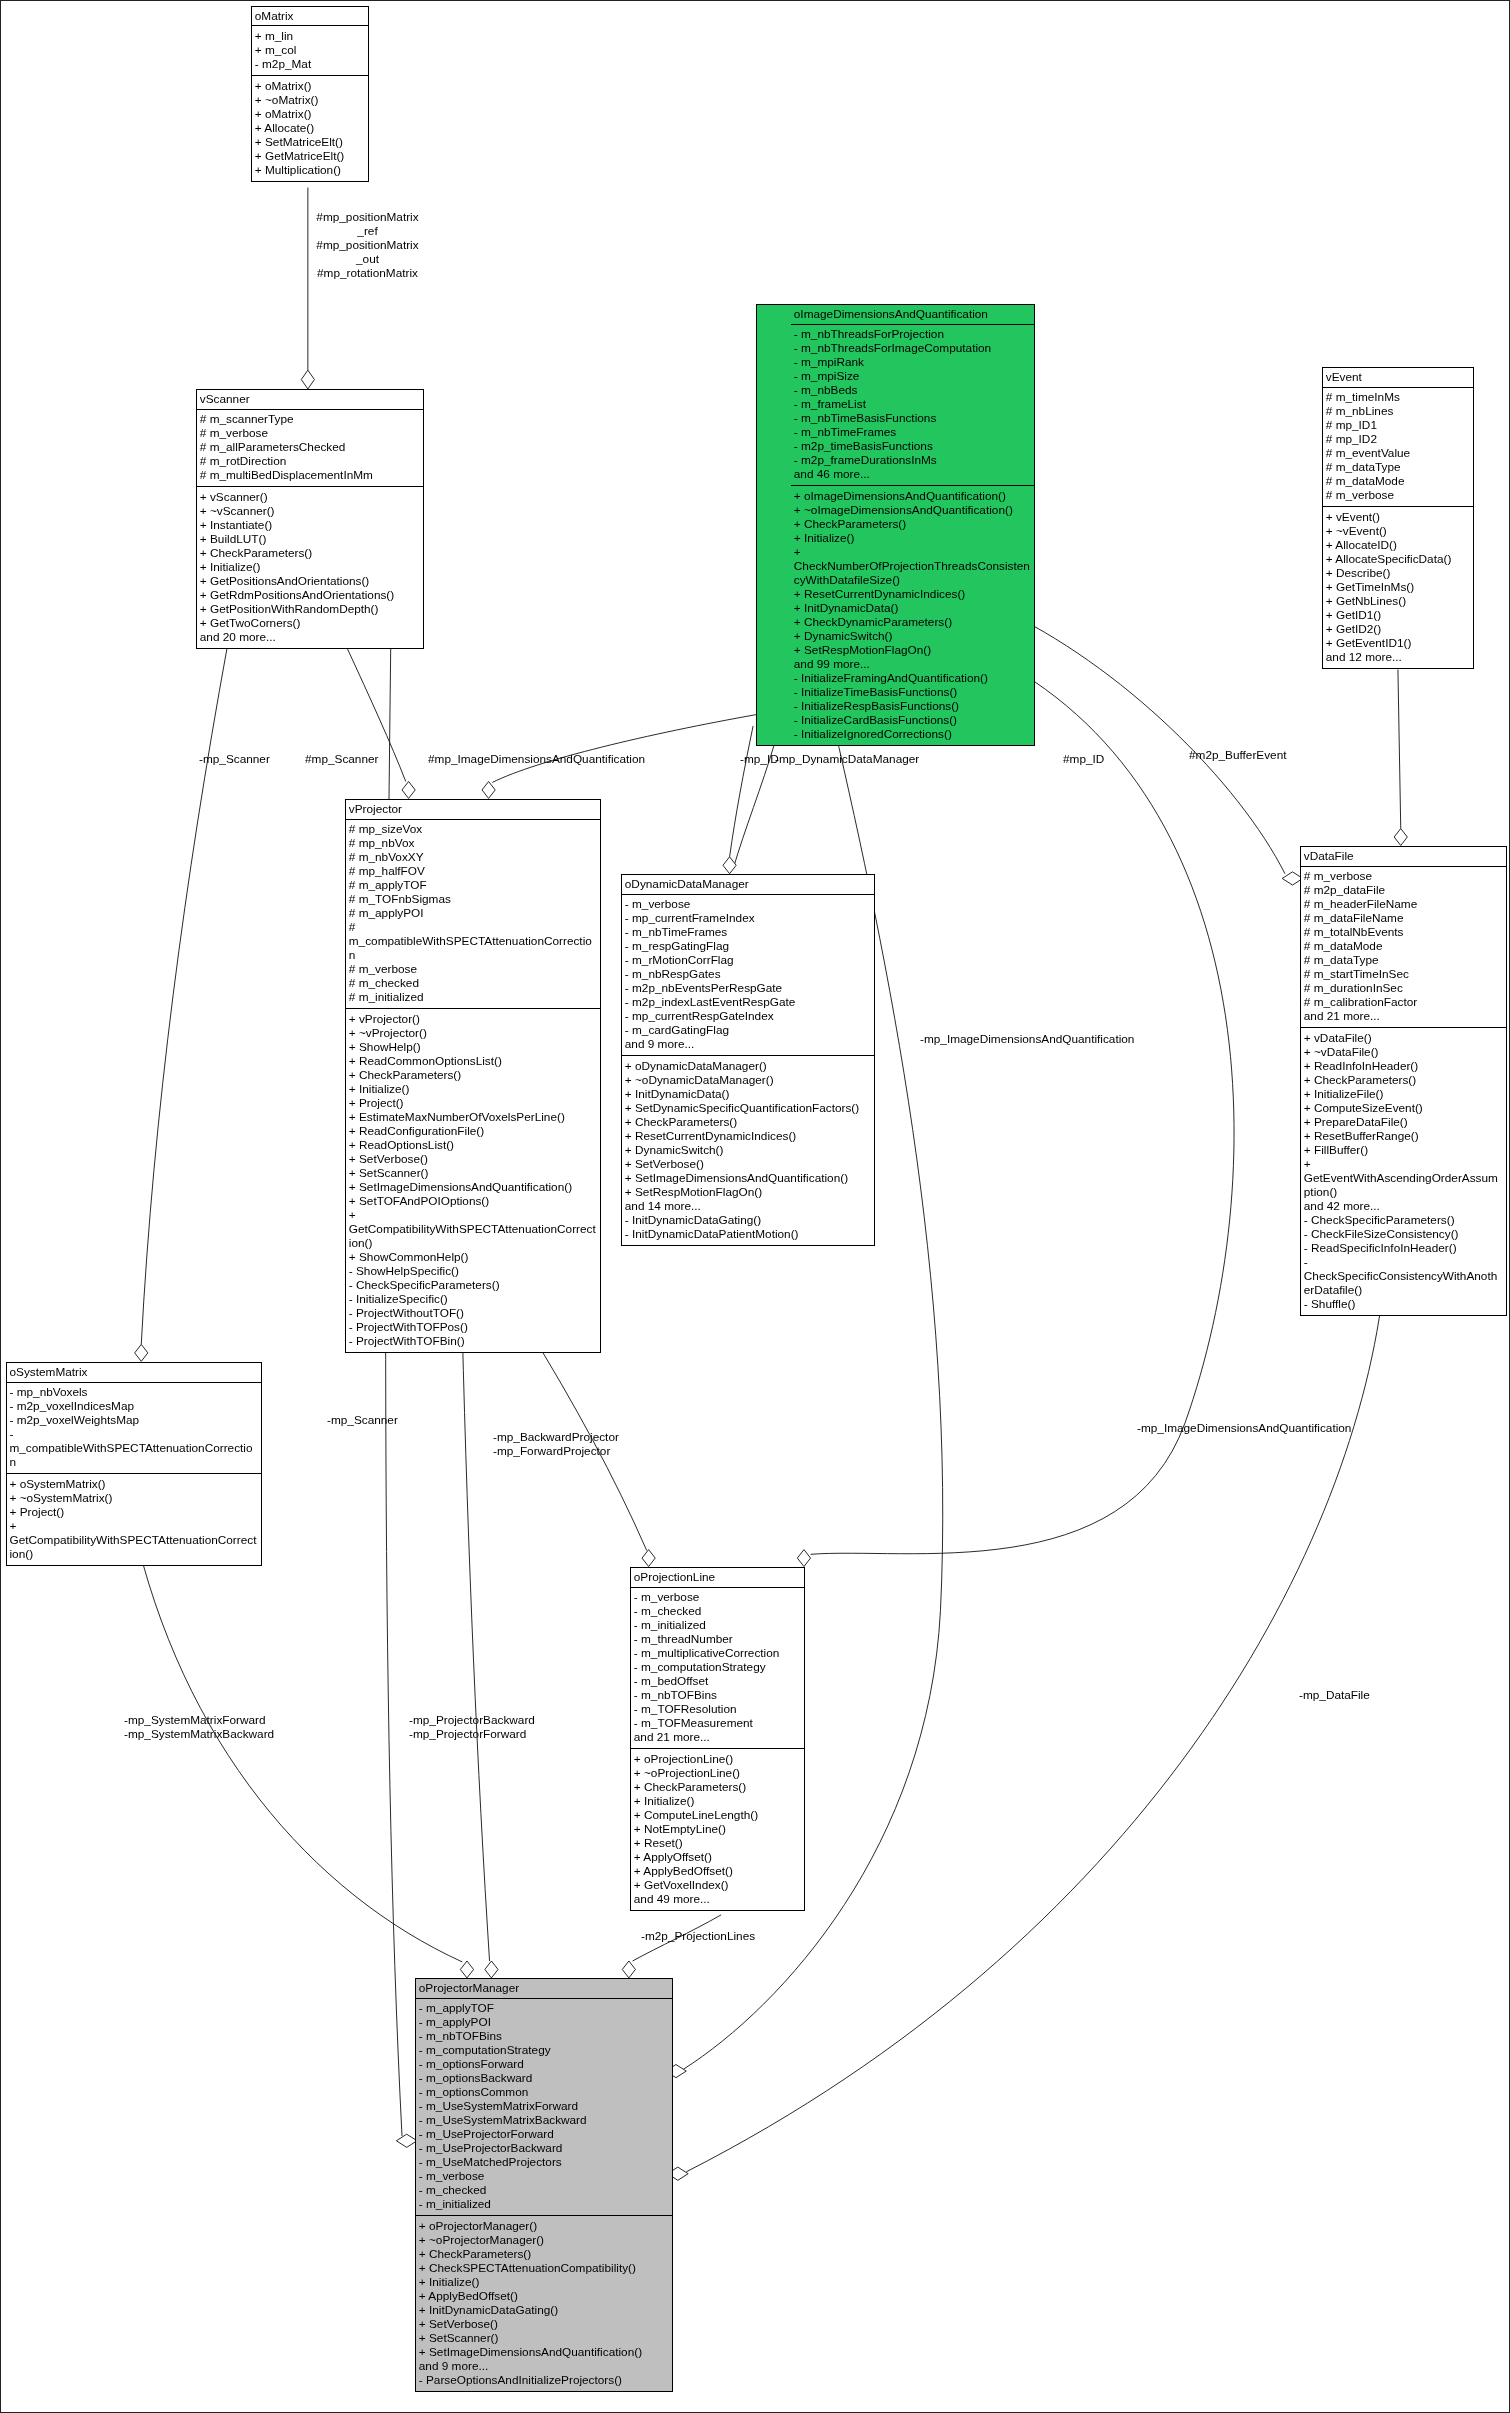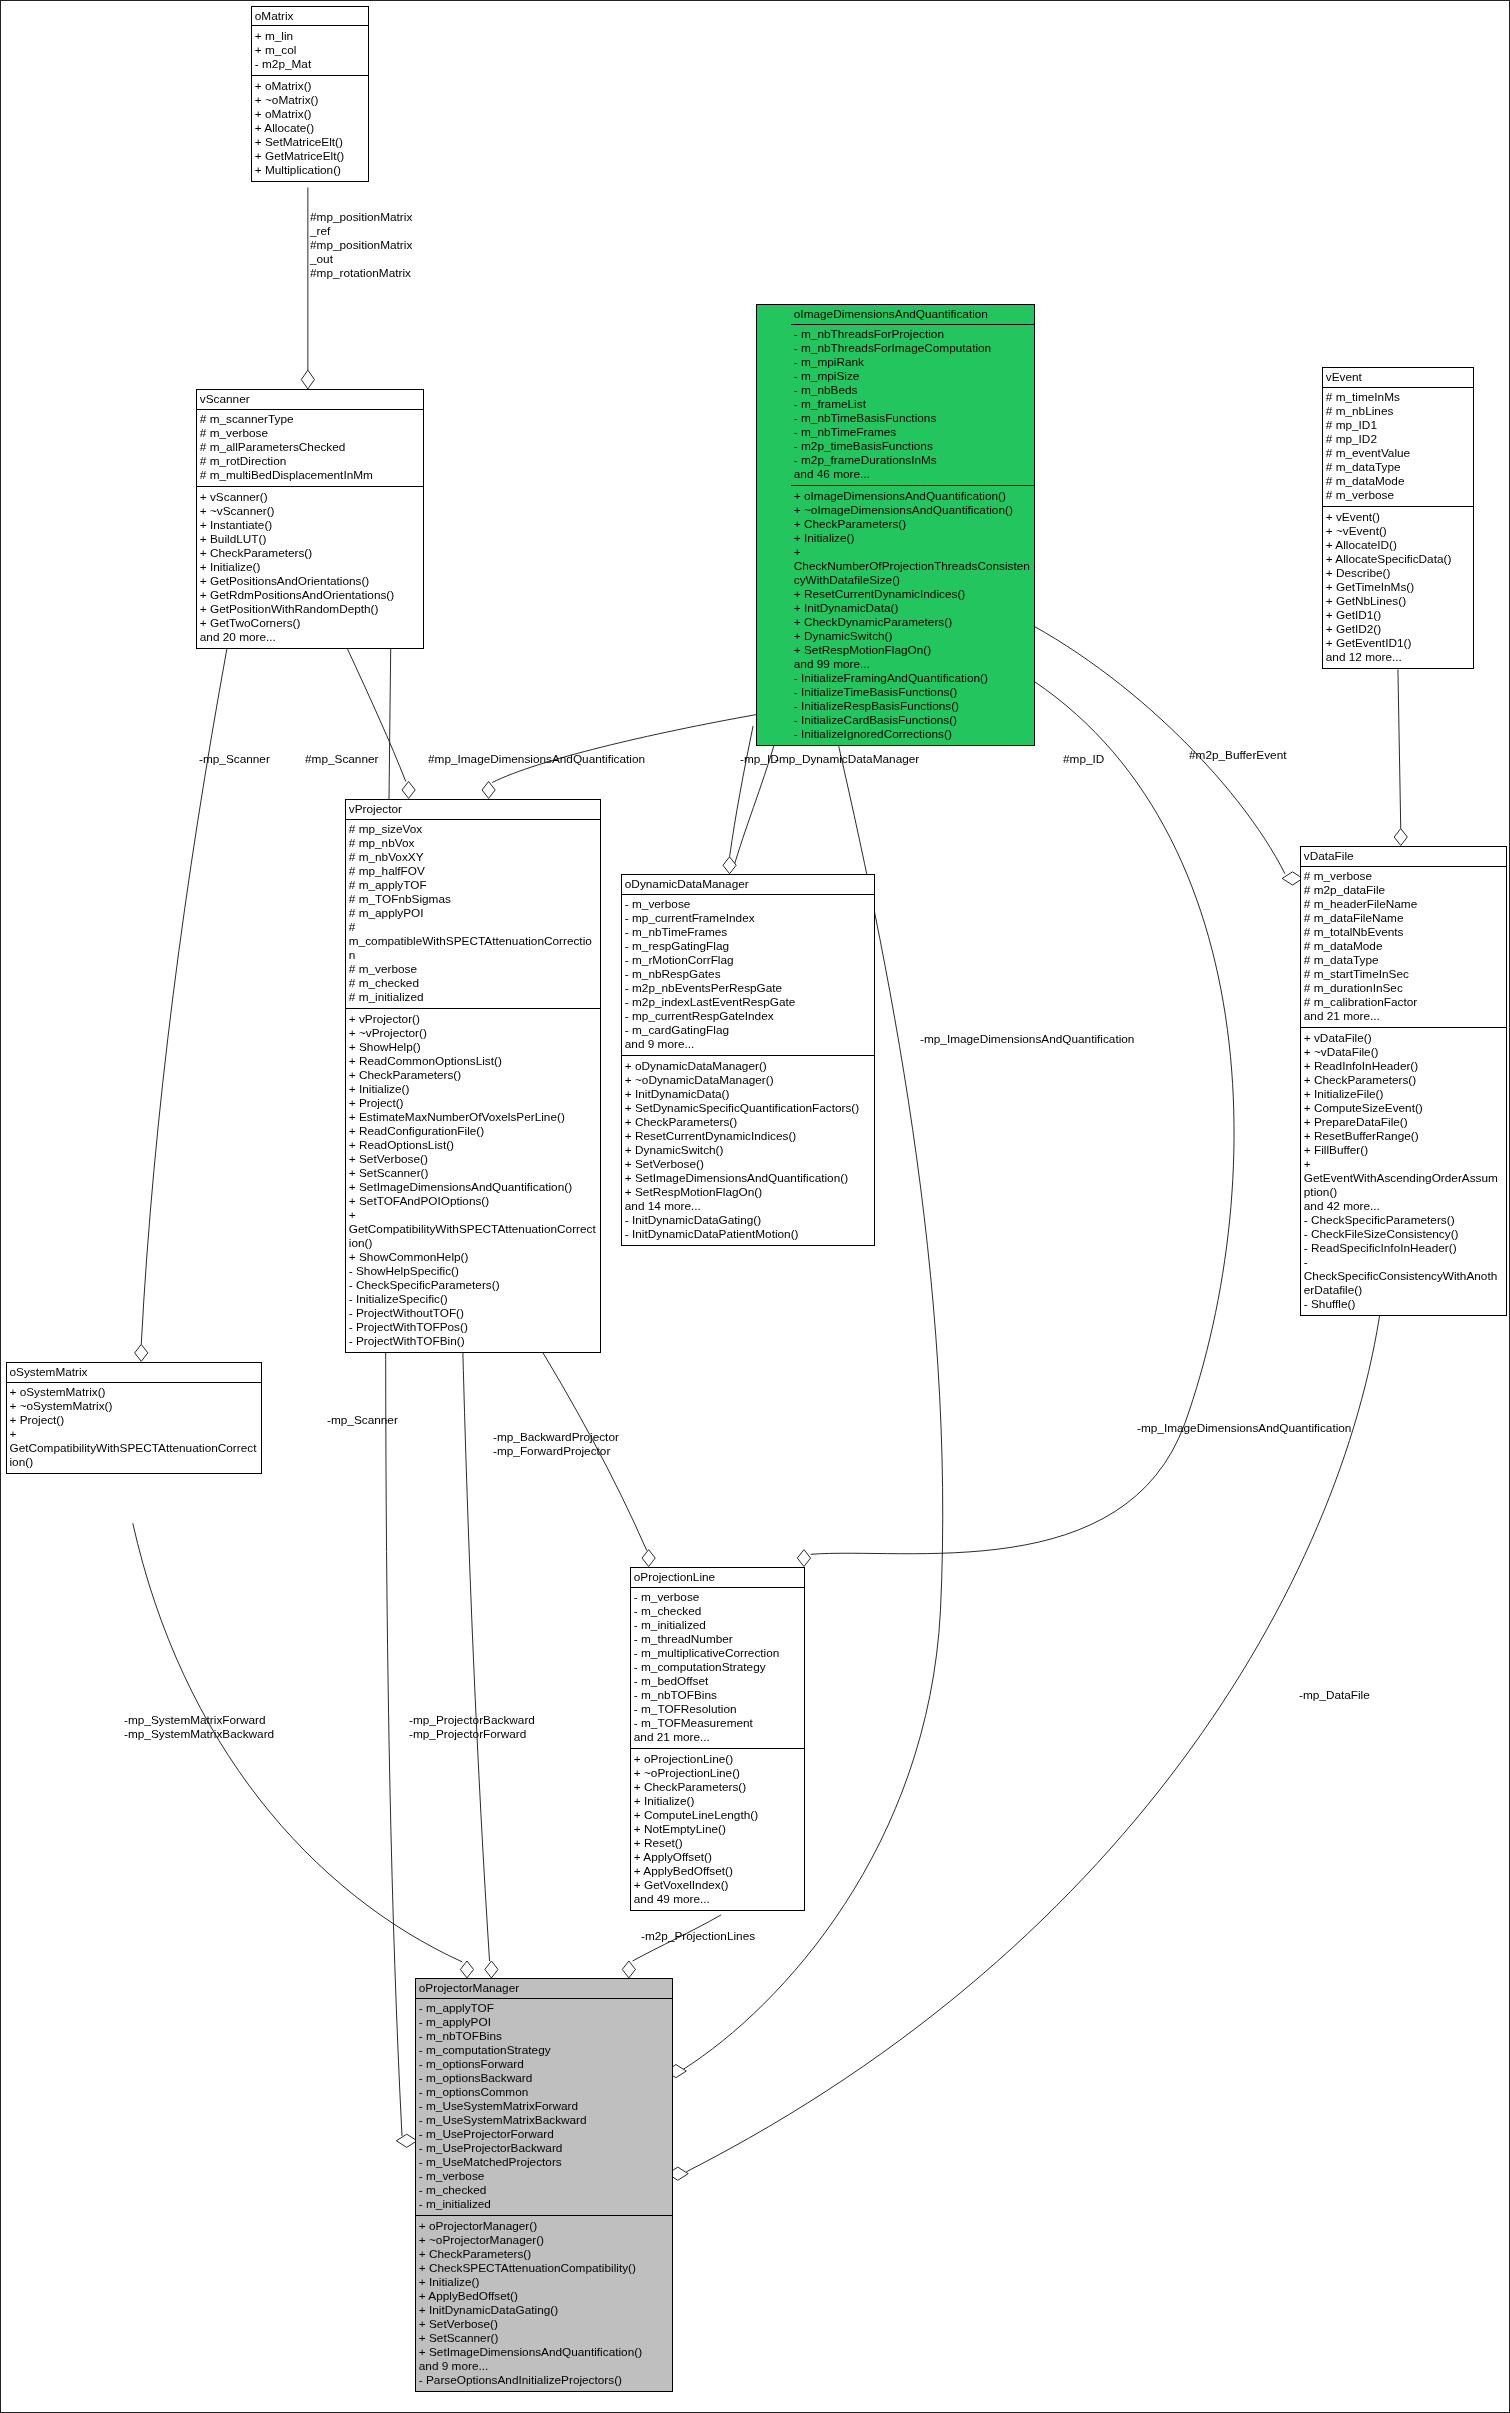--- a/index.html
+++ b/index.html
@@ -3,21 +3,21 @@
 <meta charset="utf-8">
 <style>
   html,body{margin:0;padding:0;background:#ffffff;}
   #canvas{
     position:relative;width:1508px;height:2411px;background:#ffffff;
     border:0.9px solid #222;overflow:hidden;
     font-family:"Liberation Sans", sans-serif;color:#000;
   }
   #edges{position:absolute;left:0;top:0;z-index:1;}
   .edge-label{position:absolute;z-index:2;font-size:11.8px;line-height:14px;white-space:nowrap;}
-  .edge-label.center{text-align:left;white-space:normal;}
+  .edge-label.center{text-align:center;white-space:normal;}
   .uml-class{
     position:absolute;z-index:3;border:0.9px solid #000;background:#fff;
     font-size:11.8px;line-height:14px;
   }
   .uml-title{padding:1.9px 2.8px 2.8px 2.8px;}
   .uml-section{border-top:0.9px solid #000;padding:2.8px 2.8px 3.8px 2.8px;}
   .uml-line{overflow-wrap:break-word;word-break:break-word;}
 </style>
 </head>
 <body>
@@ -275,20 +275,26 @@
         <div class="uml-line">- CheckSpecificParameters()</div>
         <div class="uml-line">- CheckFileSizeConsistency()</div>
         <div class="uml-line">- ReadSpecificInfoInHeader()</div>
         <div class="uml-line">- CheckSpecificConsistencyWithAnotherDatafile()</div>
         <div class="uml-line">- Shuffle()</div>
       </div>
     </div>
     <div class="uml-class" style="left: 4.7px; top: 1361px; width: 254px; background: rgb(255, 255, 255);">
       <div class="uml-title">oSystemMatrix</div>
       <div class="uml-section">
+        <div class="uml-line">- mp_nbVoxels</div>
+        <div class="uml-line">- m2p_voxelIndicesMap</div>
+        <div class="uml-line">- m2p_voxelWeightsMap</div>
+        <div class="uml-line">- m_compatibleWithSPECTAttenuationCorrection</div>
+      </div>
+      <div class="uml-section">
         <div class="uml-line">+ oSystemMatrix()</div>
         <div class="uml-line">+ ~oSystemMatrix()</div>
         <div class="uml-line">+ Project()</div>
         <div class="uml-line">+ GetCompatibilityWithSPECTAttenuationCorrection()</div>
       </div>
     </div>
     <div class="uml-class" style="left: 629px; top: 1566px; width: 173px; background: rgb(255, 255, 255);">
       <div class="uml-title">oProjectionLine</div>
       <div class="uml-section">
         <div class="uml-line">- m_verbose</div>

